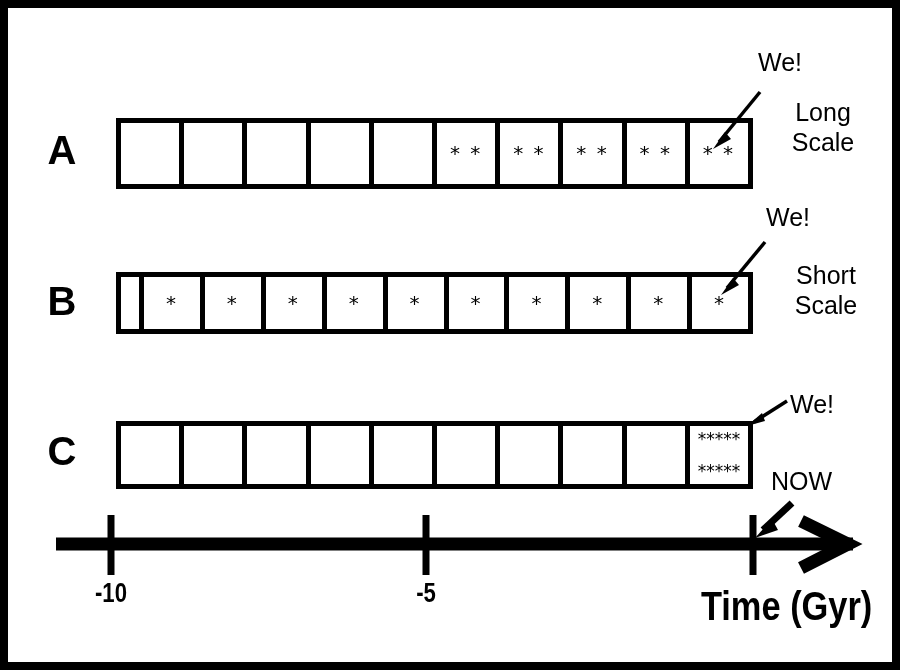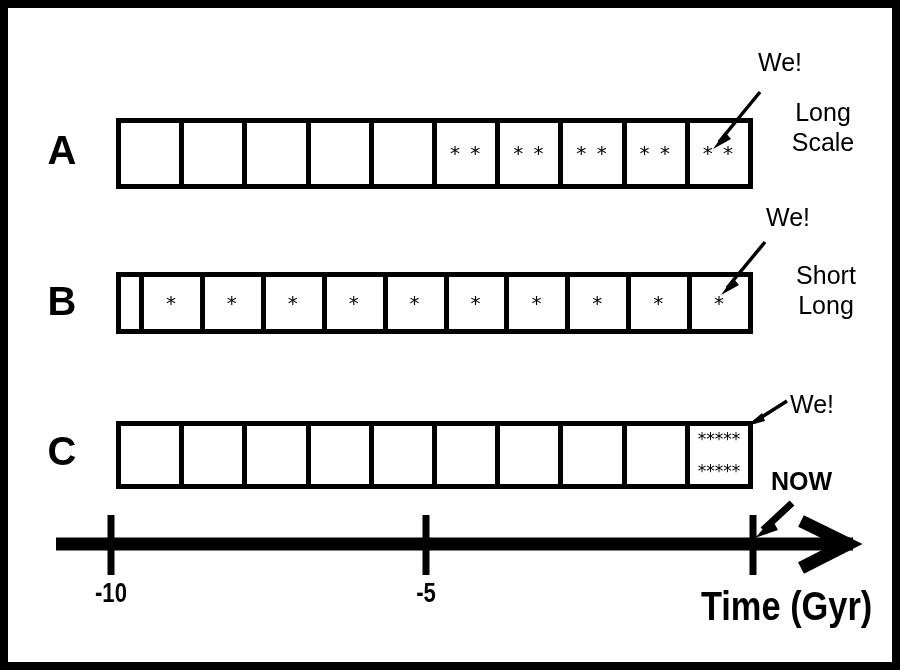--- a/index.html
+++ b/index.html
@@ -71,21 +71,21 @@
   .ann {
     position: absolute;
     font-size: 25px;
     line-height: 1.18;
     color: #000000;
     white-space: pre-line;
     text-align: left;
   }
   .ann.center { text-align: center; }
   .ann.bold {
-    font-weight: bold;
+    font-weight: normal;
     font-size: 25px;
     letter-spacing: 0px;
   }
 
   
   #axis-wrap { position: absolute; left: 0; top: 0; width: 884px; height: 654px; }
   .tick-label {
     position: absolute;
     font-weight: bold;
     font-size: 27px;
@@ -194,21 +194,21 @@
   </div>
 
   <div class="ann" style="left:758px; top:195px;">We!</div>
 
   <svg style="position:absolute; left:0; top:0; width:884px; height:654px; pointer-events:none;">
     <line x1="757" y1="234" x2="719" y2="280" stroke="#000" stroke-width="3.5"></line>
     <polygon points="713,287 731,277 725,270" fill="#000"></polygon>
   </svg>
 
   <div class="ann center" style="left:758px; top:253px; width:120px;">Short
-Long</div>
+Scale</div>
 
   <div class="row-label" style="left:28px; top:423px;">C</div>
 
   <div class="bar" id="bar-c" style="left:108px; top:413px; width:637px; height:68px;">
     <div class="cell">
         <span class="cell-marks"></span>
       </div>
     <div class="cell">
         <span class="cell-marks"></span>
       </div>

